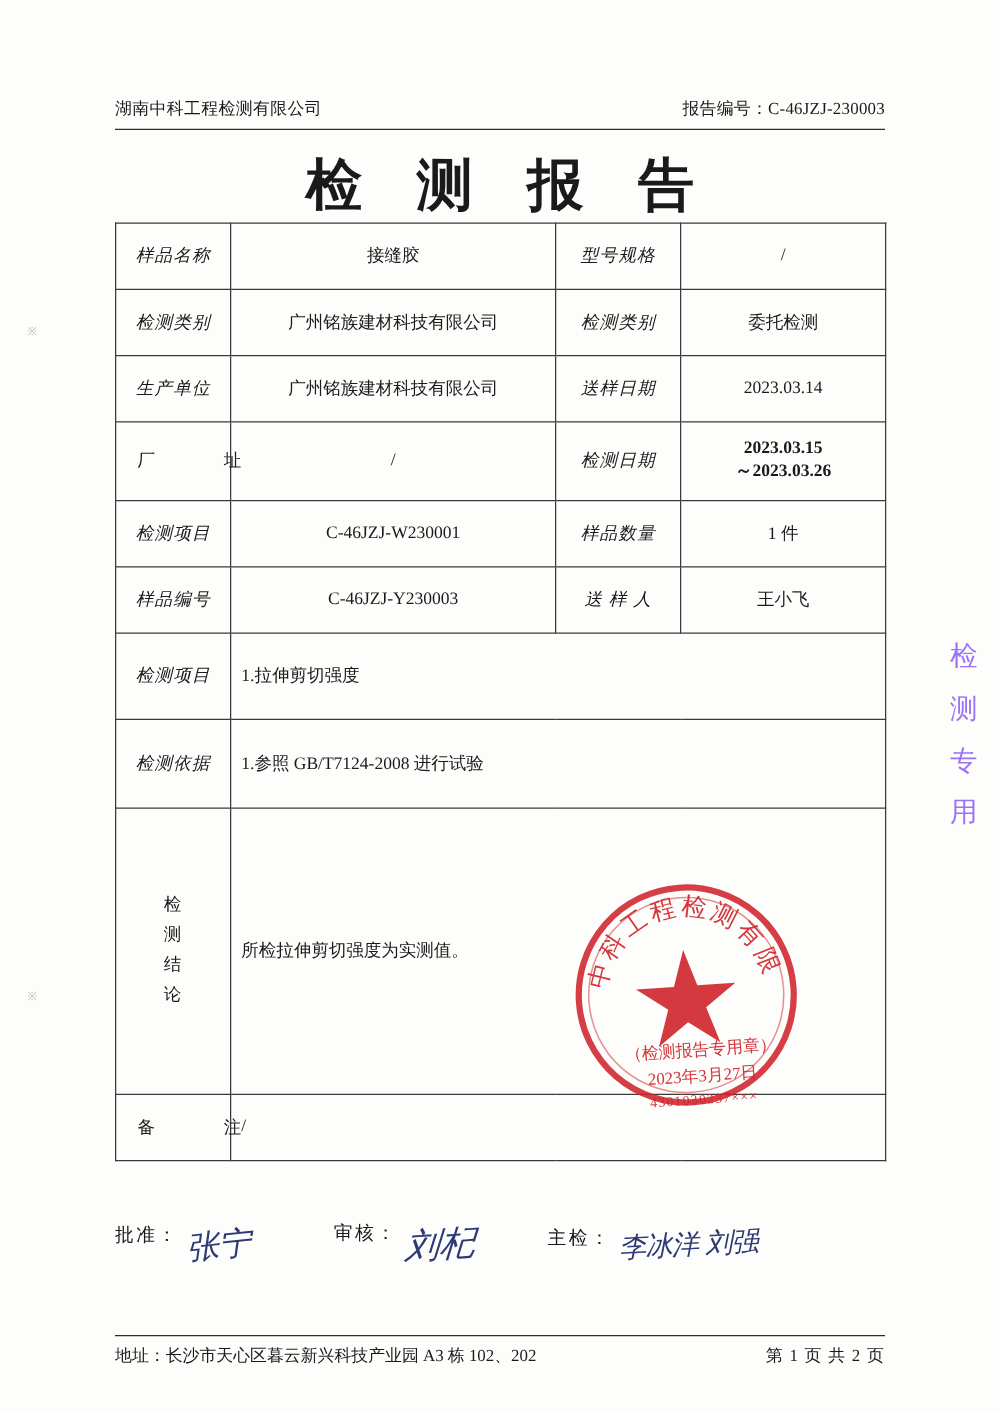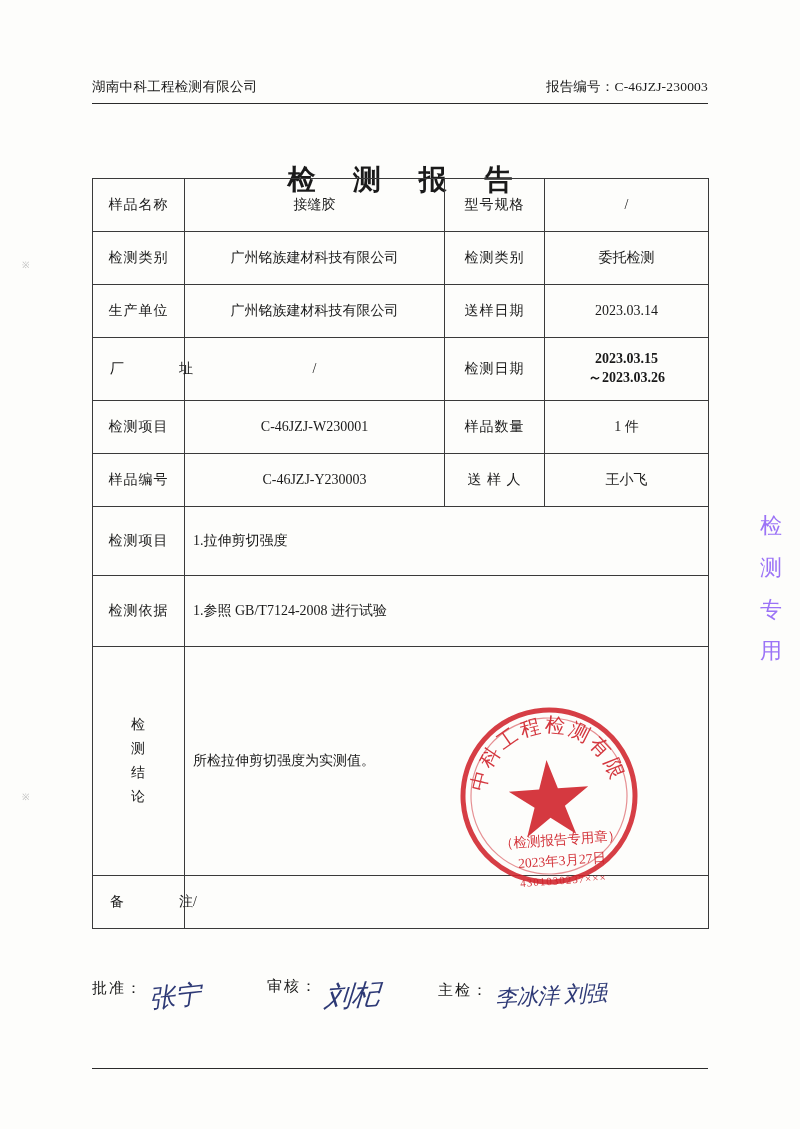--- a/index.html
+++ b/index.html
@@ -45,26 +45,25 @@
   .report-no {
     font-family: "Liberation Serif", serif;
     letter-spacing: 0.2px;
   }
   .title {
     position: absolute;
     left: 0;
     top: 118px;
     width: 800px;
     text-align: center;
-    font-size: 28px;
+    font-size: 45px;
     font-weight: bold;
     letter-spacing: 14px;
     text-indent: 14px;
     font-family: "DejaVu Serif", "Liberation Serif", serif;
-    margin-top: 43px;
   }
   
   .tbl {
     position: absolute;
     left: 92px;
     top: 178px;
     width: 616px;
     border-collapse: collapse;
     table-layout: fixed;
   }
@@ -72,20 +71,21 @@
     border: 1px solid #3a3a3a;
     font-size: 14px;
     padding: 0 8px;
     vertical-align: middle;
   }
   .lbl {
     width: 92px;
     text-align: center;
     letter-spacing: 1px;
     white-space: nowrap;
+    font-style: italic;
   }
   .lbl-sp {
     width: 92px;
     text-align: center;
     letter-spacing: 9px;
     text-indent: 9px;
     white-space: nowrap;
   }
   .val-c {
     text-align: center;
@@ -334,14 +334,18 @@
       <span class="sig-ink s2">刘杞</span>
     </div>
     <div class="sp2"></div>
     <div class="sign-cell">
       <span class="lb">主检：</span>
       <span class="sig-ink s3">李冰洋 刘强</span>
     </div>
   </div>
 
   <div class="footer-rule"></div>
+  <div class="footer">
+    <span>地址：长沙市天心区暮云新兴科技产业园 A3 栋 102、202</span>
+    <span class="pg">第 1 页  共 2 页</span>
+  </div>
 
 </div>
 
 </body></html>

